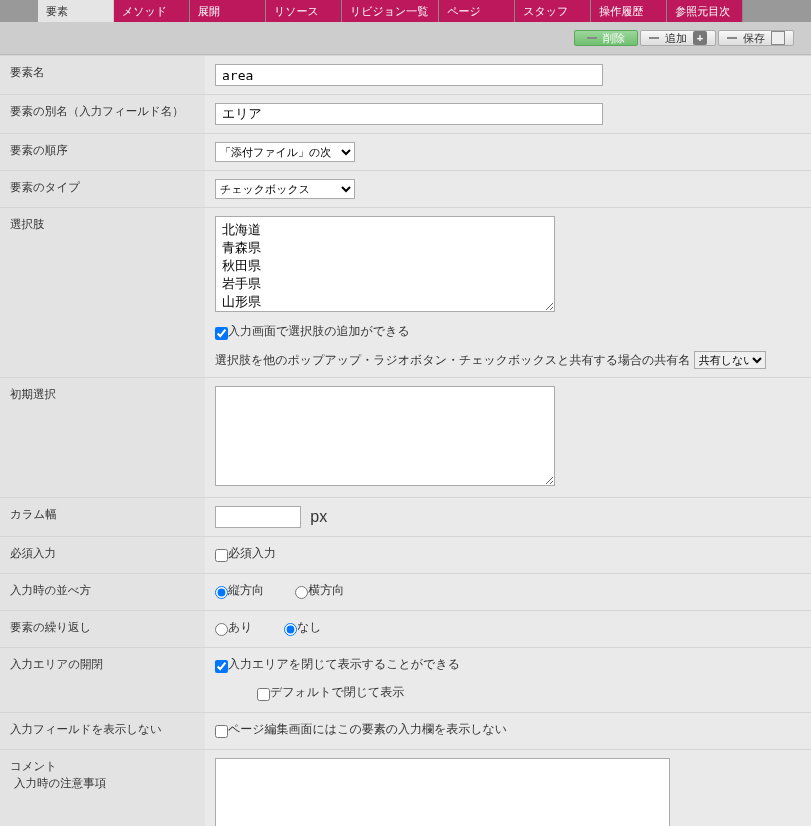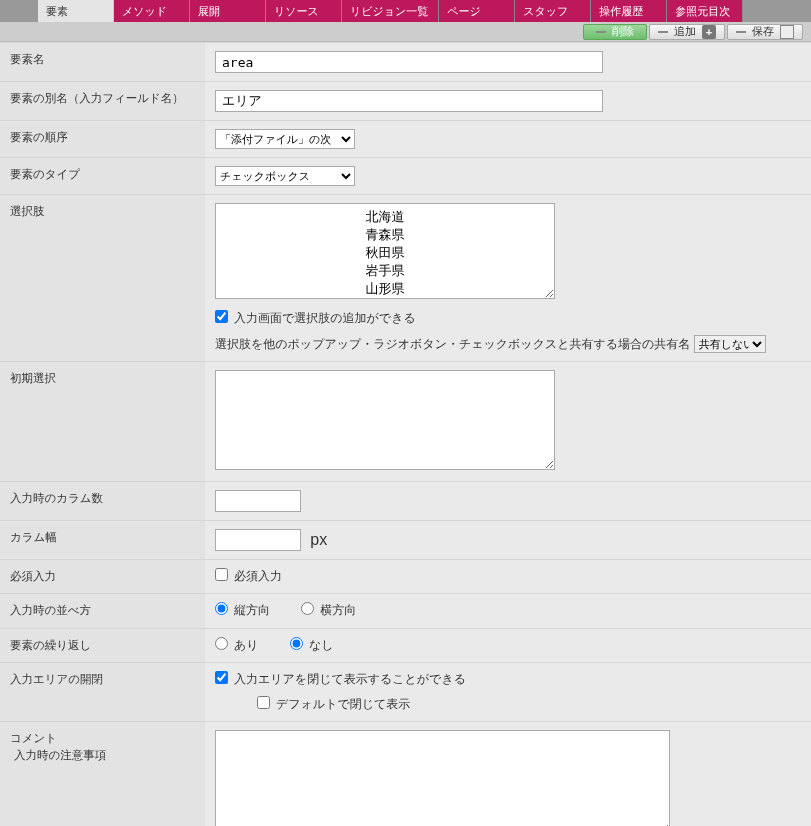--- a/index.html
+++ b/index.html
@@ -6,41 +6,41 @@
 body { font-family: "Hiragino Kaku Gothic Pro", "Meiryo", sans-serif; font-size: 12px; background: #eaeaea; color: #333; width: 811px; }
 
 
 .tabbar { display: flex; height: 22px; background: #999; align-items: stretch; }
 .tab-spacer { width: 38px; background: #999; }
 .tab { flex: 0 0 auto; min-width: 76px; padding: 3px 10px 3px 8px; font-size: 11px; background: #be185d; color: #fff; border-right: 1px solid #888; display: flex; align-items: center; position: relative; cursor: pointer; }
 .tab.active { background: #e5e5e5; color: #333; border-right: 1px solid #ccc; }
 .tab::before { content:""; display:inline-block; width:0; height:0; }
 
 
-.actionbar { display:flex; justify-content:flex-end; align-items:center; height:20px; background:#cdcdcd; padding-right:8px; gap:2px; border-bottom:1px solid #bbb; }
+.actionbar { display:flex; justify-content:flex-end; align-items:center; height:33px; background:#cdcdcd; padding-right:17px; gap:2px; border-bottom:1px solid #bbb; }
 .act-btn { display:flex; align-items:center; gap:6px; font-size:11px; color:#333; height:16px; padding:0 8px; border:1px solid #aaa; border-radius:2px; background:linear-gradient(#f8f8f8,#ddd); cursor:pointer; }
 .act-btn.del { background:linear-gradient(#9dd69d,#6fbf6f); color:#fff; border-color:#5aa85a; padding:0 12px; }
 .act-plus { width:14px; height:14px; background:#777; border-radius:2px; color:#fff; display:flex; align-items:center; justify-content:center; font-size:11px; font-weight:bold; }
 .act-dash { display:inline-block; width:10px; height:2px; background:#888; }
 .act-save-icon { width:14px; height:14px; border:1px solid #888; background:#eee; }
 
 
 .form-table { width:100%; border-collapse:collapse; }
 .form-table tr { border-top:1px solid #d5d5d5; }
 .form-table td { vertical-align:top; padding:8px 10px; background:#eaeaea; font-size:12px; }
 .form-table td.label { width:205px; background:#e3e3e3; color:#333; font-size:11.5px; line-height:1.5; }
 
 input[type=text].txt { width:388px; height:22px; padding:10px 6px; font-size:13px; font-family:monospace; border:1px solid #aaa; background:#fff; }
 input[type=text].txt.short { width:86px; }
 select.sel { width:140px; height:20px; font-size:11px; border:1px solid #aaa; background:#fff; }
-textarea.ta { width:340px; height:96px; padding:4px 6px; font-size:13px; font-family:"Hiragino Kaku Gothic Pro",sans-serif; border:1px solid #aaa; background:#fff; resize:both;text-align:center; }
+textarea.ta { width:340px; height:96px; padding:4px 6px; font-size:13px; font-family:"Hiragino Kaku Gothic Pro",sans-serif; border:1px solid #aaa; background:#fff; resize:both; }
 textarea.ta.mid { height:100px; width:340px; }
 textarea.ta.big { height:104px; width:455px; }
 
-.chk-line, .rad-line { display:inline-flex; align-items:flex-start; gap:6px; margin-right:28px; font-size:12px; }
+.chk-line, .rad-line { display:inline-flex; align-items:flex-end; margin-right:28px; font-size:12px; }
 .chk-line input, .rad-line input { margin:0; }
 .sub-row { margin-top:8px; font-size:12px; }
 .share-select { width:72px; height:18px; font-size:11px; border:1px solid #aaa; }
 .indent { padding-left:42px; margin-top:8px; }
 .px-label { font-size:16px; margin-left:6px; }
 </style>
 </head>
 <body>
 
 <div class="tabbar">
@@ -109,24 +109,20 @@
       <span>選択肢を他のポップアップ・ラジオボタン・チェックボックスと共有する場合の共有名</span>
       <select class="share-select"><option>共有しない</option></select>
     </div>
   </td>
 </tr>
 <tr>
   <td class="label">初期選択</td>
   <td><textarea class="ta mid" style=""></textarea></td>
 </tr>
 <tr>
-  <td class="label">入力時のカラム数</td>
-  <td><input type="text" class="txt short" value="" style=""></td>
-</tr>
-<tr>
   <td class="label">カラム幅</td>
   <td>
     <input type="text" class="txt short" value="" style="">
     <span class="px-label">px</span>
   </td>
 </tr>
 <tr>
   <td class="label">必須入力</td>
   <td>
     <label class="chk-line">
@@ -170,20 +166,29 @@
     </label>
     <div class="indent">
       <label class="chk-line">
         <input type="checkbox" style="">
         <span>デフォルトで閉じて表示</span>
       </label>
     </div>
   </td>
 </tr>
 <tr>
+  <td class="label">入力フィールドを表示しない</td>
+  <td>
+    <label class="chk-line">
+      <input type="checkbox" style="">
+      <span>ページ編集画面にはこの要素の入力欄を表示しない</span>
+    </label>
+  </td>
+</tr>
+<tr>
   <td class="label">
     <span>コメント</span><br>
     <span style="padding-left:4px;">入力時の注意事項</span>
   </td>
   <td><textarea class="ta big" style=""></textarea></td>
 </tr>
 </tbody>
   </table>
 
 </body></html>

